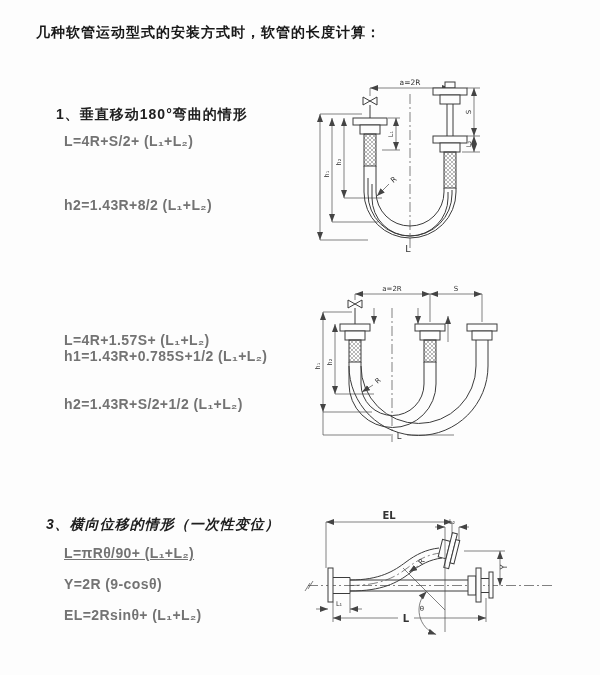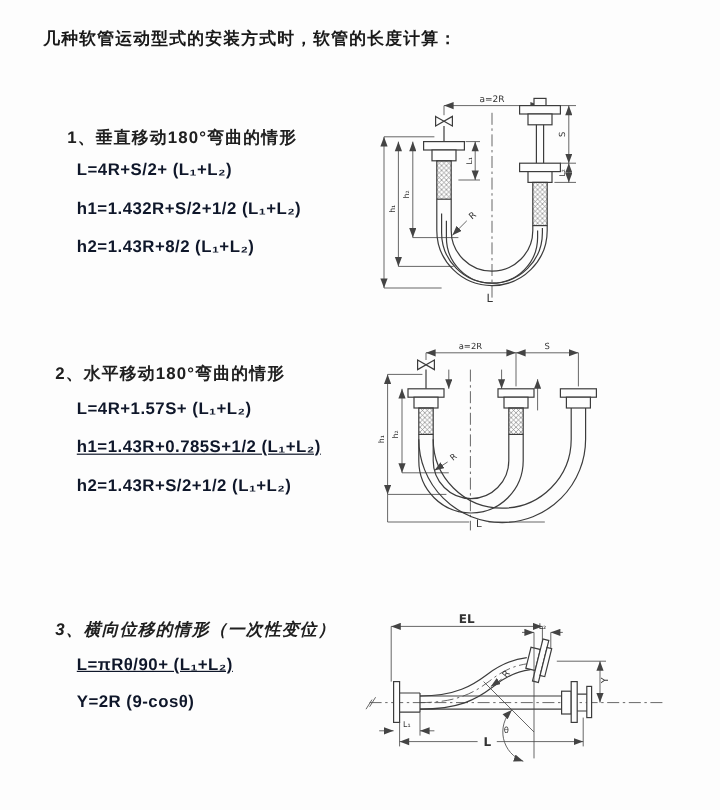--- a/index.html
+++ b/index.html
@@ -4,49 +4,48 @@
 <style>
   html,body{margin:0;padding:0;background:#e8e8e8;}
   .page{
     position:relative;width:600px;height:675px;background:#fdfdfd;
     font-family:"Liberation Sans","DejaVu Sans",sans-serif;color:#1e1e1e;
     overflow:hidden;margin:0 auto;
   }
   .abs{position:absolute;white-space:nowrap;}
   .title{font-size:14px;font-weight:700;letter-spacing:1px;color:#191919;}
   .heading{font-size:14px;font-weight:700;letter-spacing:1px;color:#202020;}
-  .formula{font-size:14px;font-weight:600;letter-spacing:.4px;color:#0f172a;}
+  .formula{font-size:14px;font-weight:600;letter-spacing:.4px;color:#737373;}
   svg{position:absolute;overflow:visible;}
   svg text{fill:#333;font-family:"DejaVu Sans",sans-serif;}
   .ln{stroke:#3c3c3c;stroke-width:1;fill:none;}
   .thin{stroke:#4a4a4a;stroke-width:.7;fill:none;}
   .dash{stroke:#4a4a4a;stroke-width:.7;fill:none;stroke-dasharray:10 3 2 3;}
   .part{stroke:#3c3c3c;stroke-width:1;fill:#fdfdfd;}
   .hat{stroke:#3c3c3c;stroke-width:1;}
 </style>
 </head>
 <body>
 
 <div class="page">
 
   <div class="abs title" style="left:36px;top:24px;">几种软管运动型式的安装方式时，软管的长度计算：</div>
 
   <div class="abs heading" style="left:56px;top:106px;">1、垂直移动180°弯曲的情形</div>
   <div class="abs formula" style="left:64px;top:133px;">L=4R+S/2+ (L₁+L₂)</div>
-  <div class="abs formula" style="left:64px;top:165px;">h1=1.432R+S/2+1/2 (L₁+L₂)</div>
   <div class="abs formula" style="left:64px;top:197px;">h2=1.43R+8/2 (L₁+L₂)</div>
 
-  <div class="abs heading" style="left:46px;top:303px;">2、水平移动180°弯曲的情形</div>
   <div class="abs formula" style="left:64px;top:332px;">L=4R+1.57S+ (L₁+L₂)</div>
-  <div class="abs formula" style="left:64px;top:364px;text-decoration:underline;">h1=1.43R+0.785S+1/2 (L₁+L₂)</div>
+  <div class="abs formula" style="left:64px;top:348px;">h1=1.43R+0.785S+1/2 (L₁+L₂)</div>
   <div class="abs formula" style="left:64px;top:396px;">h2=1.43R+S/2+1/2 (L₁+L₂)</div>
 
   <div class="abs heading" style="left:46px;top:516px;font-style:italic;">3、横向位移的情形（一次性变位）</div>
   <div class="abs formula" style="left:64px;top:545px;text-decoration:underline;">L=πRθ/90+ (L₁+L₂)</div>
   <div class="abs formula" style="left:64px;top:576px;">Y=2R (9-cosθ)</div>
+  <div class="abs formula" style="left:64px;top:607px;">EL=2Rsinθ+ (L₁+L₂)</div>
 
   <svg style="left:312px;top:74px;" width="272" height="188" viewBox="0 0 272 188">
     <defs>
       <marker id="d1ae" markerWidth="9" markerHeight="7" refX="8" refY="3" orient="auto" markerUnits="userSpaceOnUse">
         <path d="M0,0 L8,3 L0,6 Z" fill="#444"></path>
         </marker>
       <marker id="d1as" markerWidth="9" markerHeight="7" refX="0" refY="3" orient="auto" markerUnits="userSpaceOnUse">
         <path d="M8,0 L0,3 L8,6 Z" fill="#444"></path>
         </marker>
       <pattern id="hat1" width="4" height="4" patternUnits="userSpaceOnUse">

